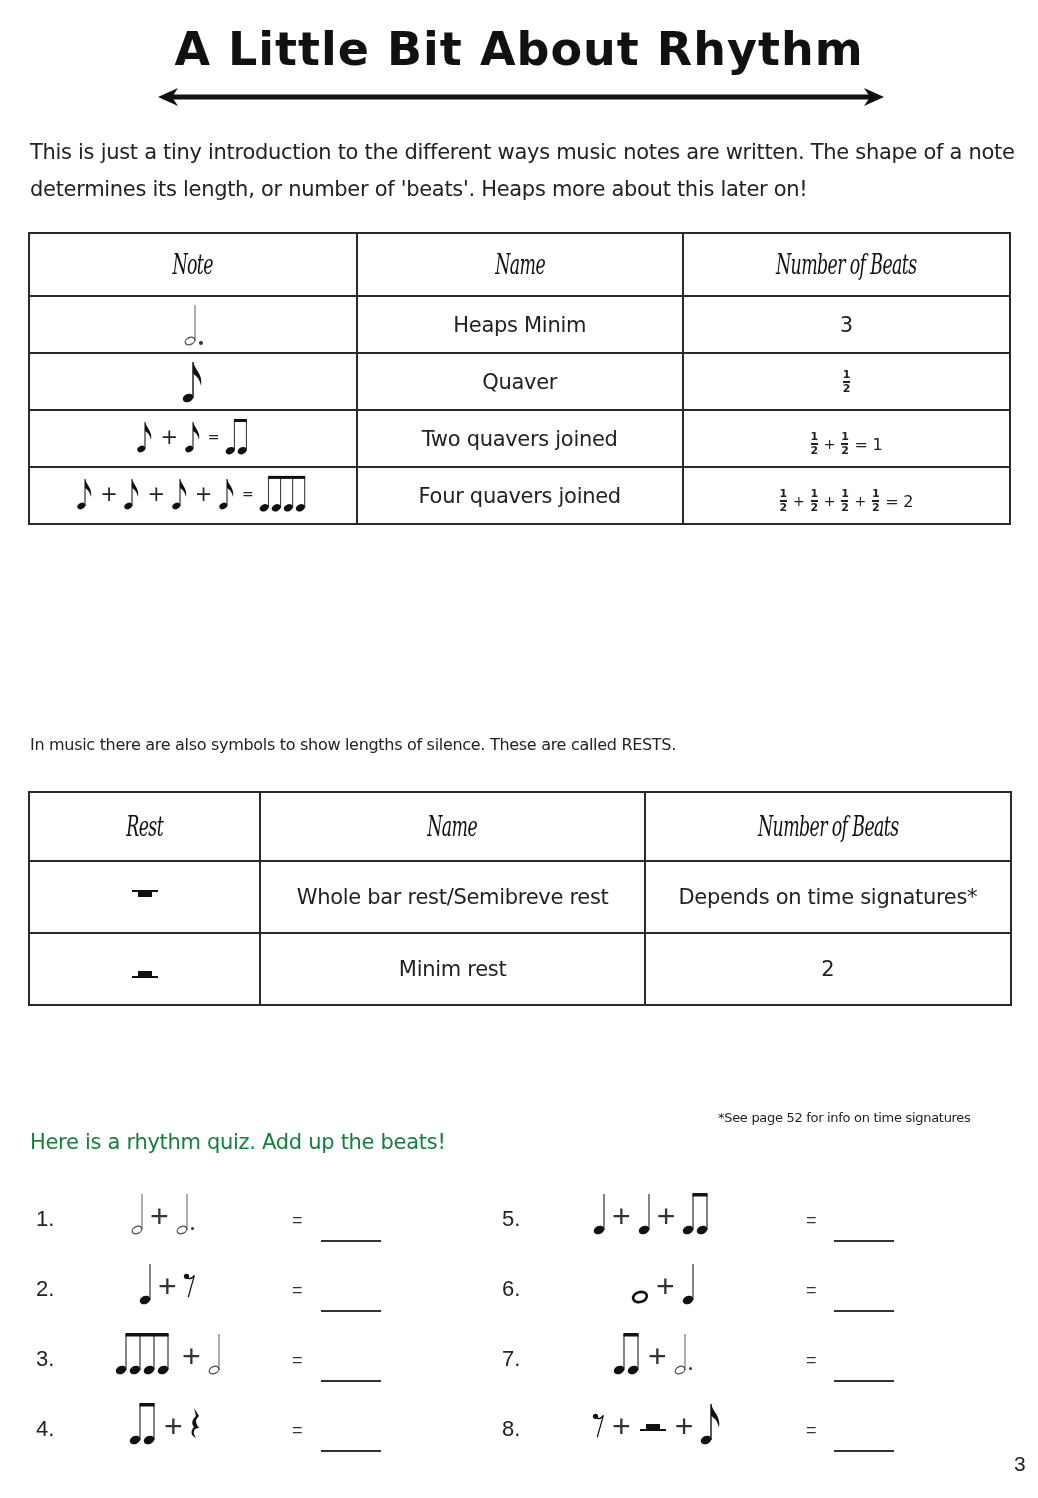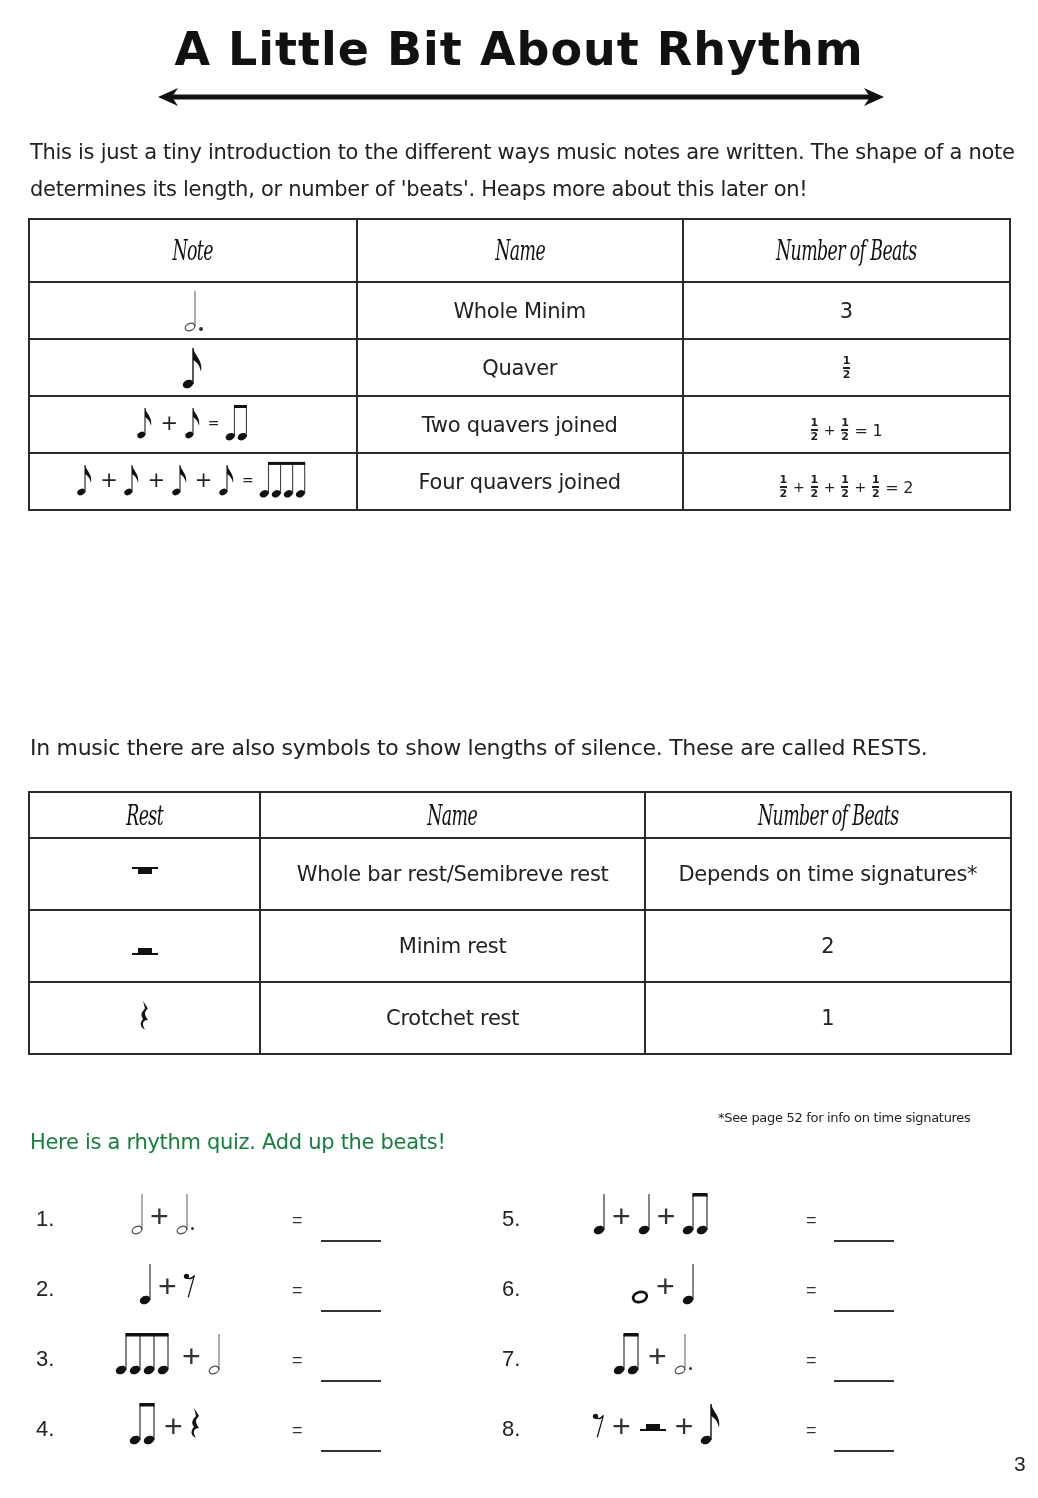--- a/index.html
+++ b/index.html
@@ -11,38 +11,38 @@
     font-family: "DejaVu Sans", sans-serif; font-weight: bold; font-size: 46px; letter-spacing: 1px;
     color: #111;
   }
   .title-arrow { position: absolute; left: 158px; top: 86px; width: 726px; height: 22px; }
 
   .intro {
     position: absolute; left: 30px; top: 134px; width: 990px;
     font-family: "DejaVu Sans", sans-serif; font-size: 21px; line-height: 37px; color: #222;
     letter-spacing: -0.3px;
   }
-  .rest-intro { position: absolute; left: 30px; top: 735px; width: 990px; font-size: 22px; color: #222; letter-spacing: -0.3px; }
+  .rest-intro { position: absolute; left: 30px; top: 735px; width: 990px; font-size: 16px; color: #222; letter-spacing: -0.3px; }
   .quiz-intro { position: absolute; left: 30px; top: 1130px; font-size: 21px; color: #15803d; letter-spacing: -0.3px; }
   .footnote { position: absolute; left: 718px; top: 1110px; font-size: 13px; color: #222; letter-spacing: -0.3px; }
 
   table.grid { position: absolute; border-collapse: collapse; }
   table.grid td, table.grid th { border: 2px solid #2a2a2a; text-align: center; vertical-align: middle; }
   table.grid th {
     font-family: "DejaVu Serif", serif; font-weight: normal; font-size: 28px; color: #111;
     font-style: italic; transform-origin: center; letter-spacing: -1px;
   }
   table.grid th span { display: inline-block; transform: scaleX(0.62); }
   table.grid td { font-size: 21px; color: #222; letter-spacing: -0.3px; }
 
-  #notes { left: 28px; top: 218px; width: 983px; }
+  #notes { left: 28px; top: 232px; width: 983px; }
   #notes tr.head { height: 63px; }
   #notes tr.row { height: 57px; }
   #rests { left: 28px; top: 791px; width: 984px; }
-  #rests tr.head { height: 46px; }
+  #rests tr.head { height: 69px; }
   #rests tr.row { height: 72px; }
 
   .sym { display: inline-block; vertical-align: middle; }
   .frac { display: inline-flex; flex-direction: column; align-items: center; font-size: 11px; line-height: 10px; font-weight: bold; vertical-align: middle; }
   .frac .bar { width: 7px; height: 2px; background: #222; margin: 1px 0; }
   .expr { display: inline-flex; align-items: center; gap: 6px; font-size: 21px; }
   .quiz-num { position: absolute; font-family: "Liberation Sans", sans-serif; font-size: 22px; color: #222; }
   .quiz-eq { position: absolute; font-family: "Liberation Sans", sans-serif; font-size: 18px; color: #333; }
   .quiz-blank { position: absolute; width: 60px; height: 2px; background: #333; }
   .quiz-expr { position: absolute; display: flex; align-items: flex-end; gap: 6px; }
@@ -125,21 +125,21 @@
   <tbody>
       <tr class="head">
     <th><span>Note</span></th>
     <th><span>Name</span></th>
     <th><span>Number of Beats</span></th>
   </tr>
   <tr class="row">
     <td><svg class="sym" width="14" height="44">
             <use href="#s-minim"></use>
           </svg><span style="display:inline-block;width:4px;height:4px;border-radius:2px;background:#333;vertical-align:-14px;margin-left:2px"></span></td>
-    <td>Whole Minim</td>
+    <td>Heaps Minim</td>
     <td>3</td>
   </tr>
   <tr class="row">
     <td><svg class="sym" width="24" height="44">
             <use href="#s-quaver"></use>
           </svg></td>
     <td>Quaver</td>
     <td>
       <span class="frac">
             <span>1</span>
@@ -260,27 +260,20 @@
     <td>Whole bar rest/Semibreve rest</td>
     <td>Depends on time signatures*</td>
   </tr>
   <tr class="row">
     <td><svg class="sym" width="30" height="12" style="margin-top:6px">
             <use href="#s-minim-rest"></use>
           </svg></td>
     <td>Minim rest</td>
     <td>2</td>
   </tr>
-  <tr class="row">
-    <td><svg class="sym" width="14" height="38">
-            <use href="#s-crotchet-rest"></use>
-          </svg></td>
-    <td>Crotchet rest</td>
-    <td>1</td>
-  </tr>
 </tbody>
   </table>
 
 <div class="footnote">*See page 52 for info on time signatures</div>
 <p class="quiz-intro">Here is a rhythm quiz. Add up the beats!</p>
 
 <div>
 
   <span class="quiz-num" style="left:36px;top:1206px">1.</span>
   <div class="quiz-expr" style="left:130px;top:1192px">

